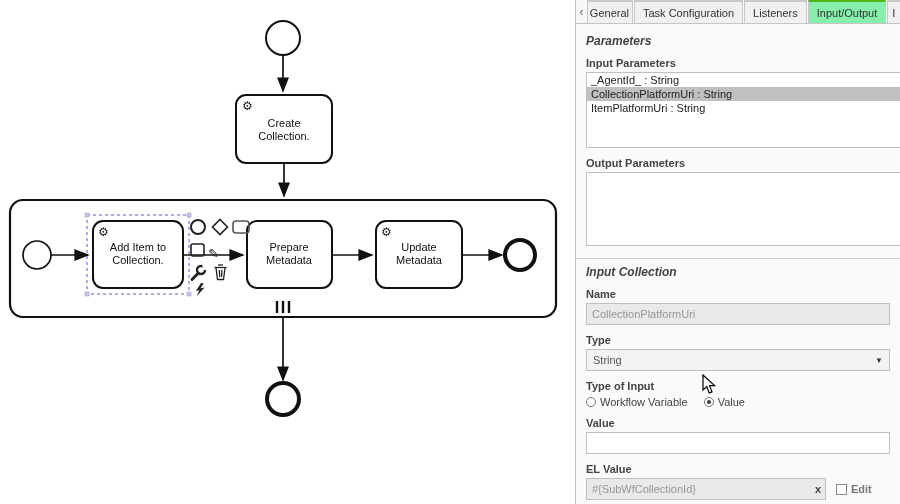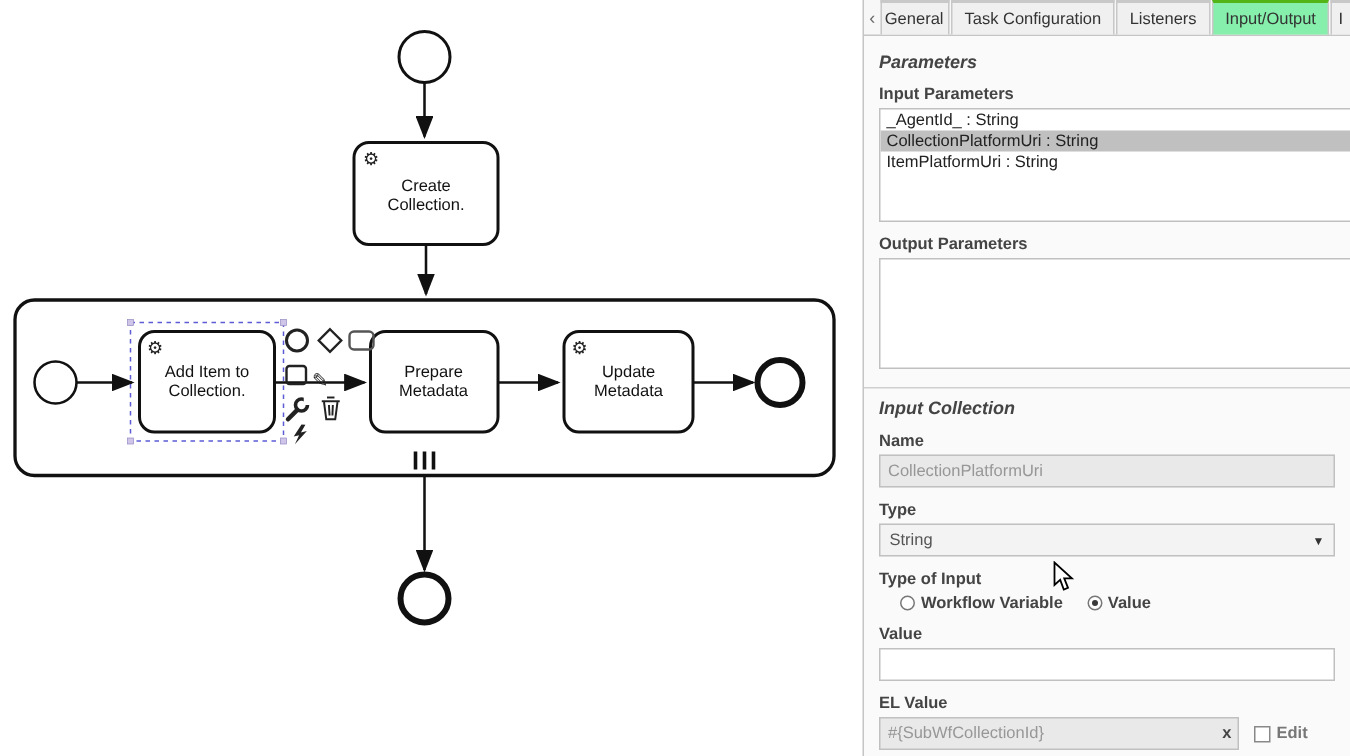--- a/index.html
+++ b/index.html
@@ -60,21 +60,21 @@
 
   .tinput{width:100%;height:22px;border:1px solid #c0c0c0;background:#fff;font-size:11px;
           padding:0 5px;box-sizing:border-box;color:#333;font-family:"Liberation Sans",sans-serif;}
   .tinput.gray{background:#e9e9e9;color:#979797;}
   .selectbox{width:100%;height:22px;border:1px solid #c0c0c0;background:#f3f3f3;display:flex;
              align-items:center;justify-content:space-between;padding:0 6px;font-size:11px;
              color:#555;box-sizing:border-box;cursor:pointer;}
   .selarrow{font-size:8px;color:#333;}
 
   .radio-row{display:flex;align-items:center;gap:16px;margin-top:4px;font-size:11px;
-             font-weight:bold;color:#444;margin-left:14px;}
+             font-weight:normal;color:#444;}
   .radio-opt{display:flex;align-items:center;gap:4px;cursor:pointer;}
   .radio{width:10px;height:10px;border:1px solid #777;border-radius:50%;background:#fff;
          display:inline-block;box-sizing:border-box;position:relative;flex:none;}
   .radio.checked::after{content:"";position:absolute;left:2px;top:2px;width:4px;height:4px;
          border-radius:50%;background:#3a3a3a;}
 
   .el-row{display:flex;align-items:center;margin-top:0;}
   .el-wrap{position:relative;width:240px;flex:none;}
   .el-wrap .tinput{padding-right:16px;}
   .clear-x{position:absolute;right:5px;top:50%;transform:translateY(-50%);font-size:11px;

